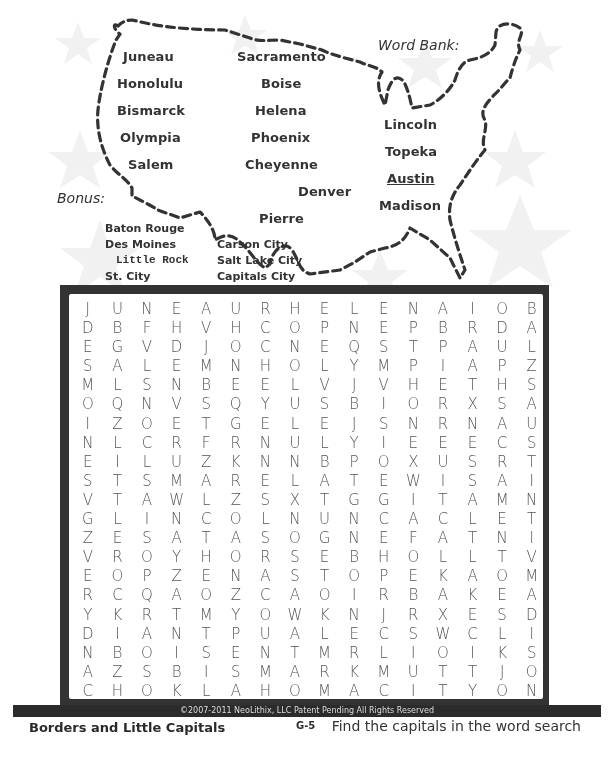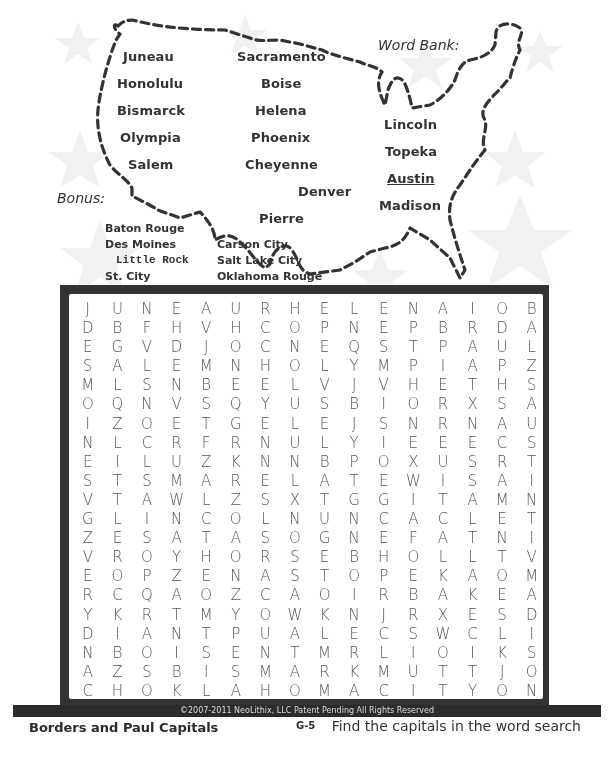--- a/index.html
+++ b/index.html
@@ -80,21 +80,21 @@
 <div class="bonus-title">Bonus:</div>
 <div>
   <div class="bonus" style="left:57px;top:222px;">Baton Rouge</div>
   <div class="bonus" style="left:57px;top:238px;">Des Moines</div>
   <div class="bonus" style="left:68px;top:254px;font-family:Liberation Mono, monospace;">Little Rock</div>
   <div class="bonus" style="left:57px;top:270px;">St. City</div>
 </div>
 <div>
   <div class="bonus" style="left:169px;top:238px;">Carson City</div>
   <div class="bonus" style="left:169px;top:254px;">Salt Lake City</div>
-  <div class="bonus" style="left:169px;top:270px;">Oklahoma Rouge</div>
+  <div class="bonus" style="left:169px;top:270px;">Capitals City</div>
 </div>
 
 <div class="frame">
   <div class="frame-inner">
     <div class="grid" id="grid">
         <div class="cell">J</div>
         <div class="cell">U</div>
         <div class="cell">N</div>
         <div class="cell">E</div>
         <div class="cell">A</div>
@@ -429,17 +429,17 @@
         <div class="cell">Y</div>
         <div class="cell">O</div>
         <div class="cell">N</div>
       </div>
   </div>
 </div>
 
 <div class="band">
   <div class="copyright">©2007-2011 NeoLithix, LLC  Patent Pending  All Rights Reserved</div>
 </div>
-<div class="ws-title">Borders and Paul Capitals</div>
+<div class="ws-title">Borders and Little Capitals</div>
 <div class="page-code">G-5</div>
 <div class="instr">
   <div>Find the capitals in the word search</div>
 </div>
 
 </body></html>

